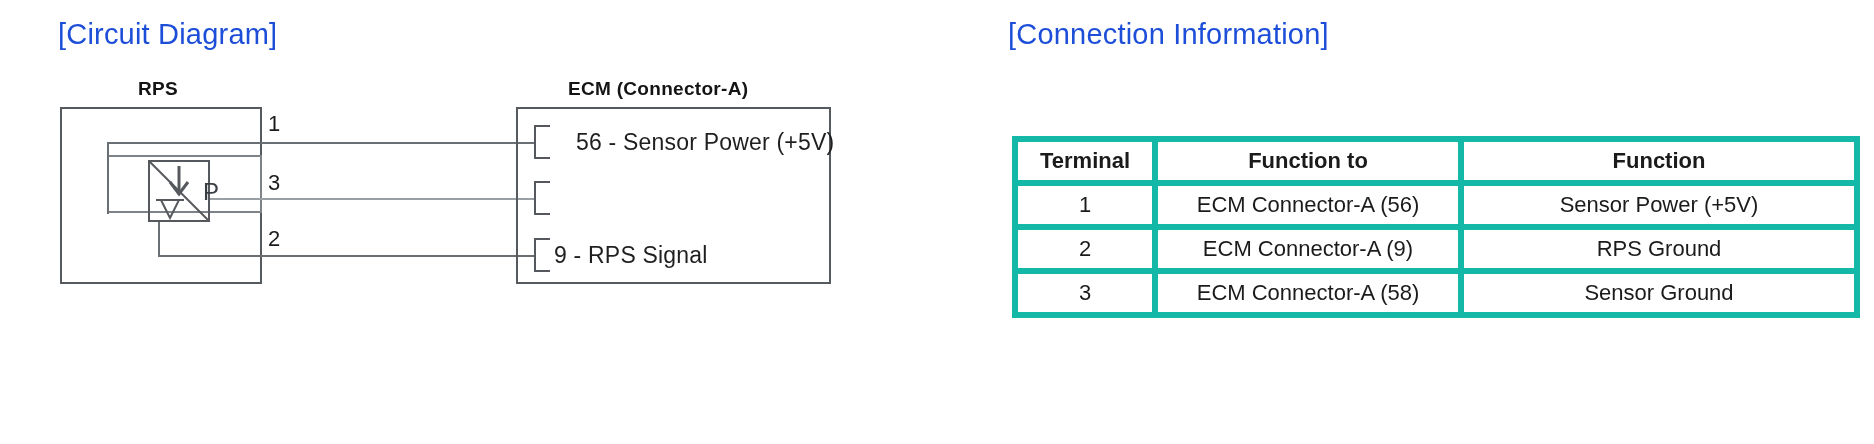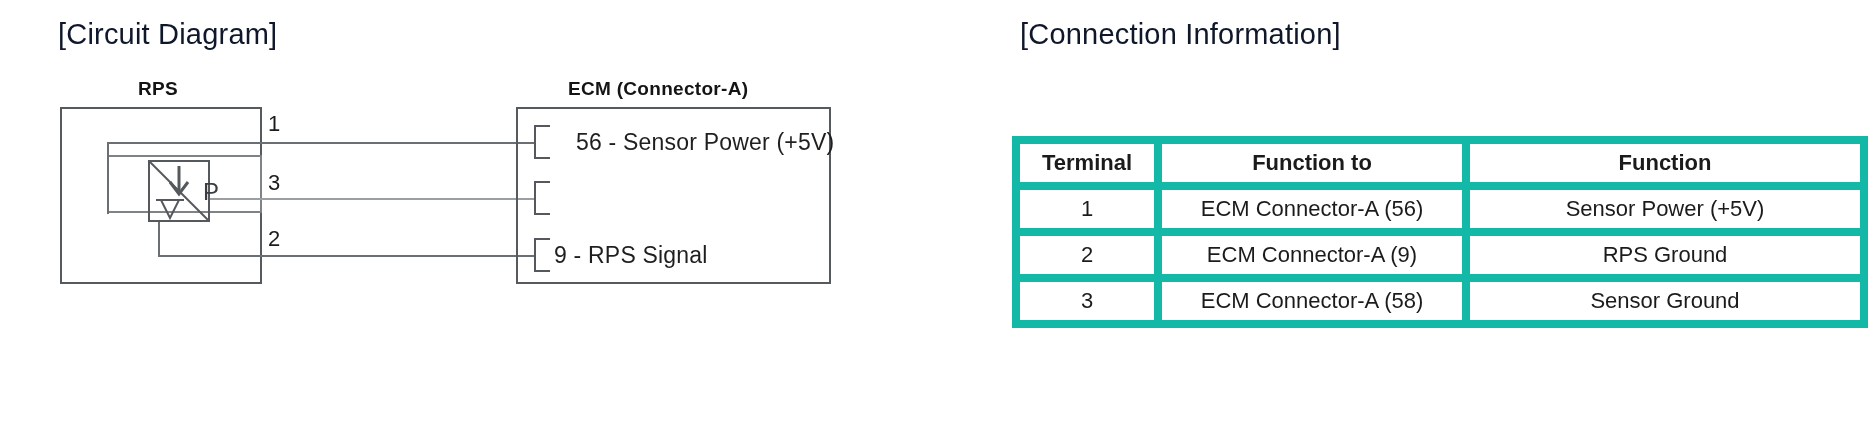--- a/index.html
+++ b/index.html
@@ -21,26 +21,26 @@
   #page-root {
     position: absolute;
     inset: 0;
   }
 
   
   .section-caption {
     position: absolute;
     font-size: 29px;
     font-weight: 400;
-    color: #0f172a;
+    color: #1d4ed8;
     white-space: nowrap;
     letter-spacing: 0.2px;
   }
   #caption-circuit { left: 58px;  top: 18px; }
-  #caption-connection { left: 1008px; top: 18px; margin-left: 12px; }
+  #caption-connection { left: 1008px; top: 18px; }
 
   
   .block-title {
     position: absolute;
     font-size: 19px;
     font-weight: bold;
     color: #141414;
     white-space: nowrap;
     letter-spacing: 0.3px;
   }
@@ -131,21 +131,21 @@
   #connection-table {
     position: absolute;
     left: 1012px;
     top: 136px;
     border-collapse: collapse;
     table-layout: fixed;
     background: #ffffff;
   }
   #connection-table th,
   #connection-table td {
-    border: 8px solid #14b8a6;
+    border: 6px solid #14b8a6;
     text-align: center;
     font-size: 22px;
     color: #1b1b1b;
     padding: 0;
     height: 38px;
     white-space: nowrap;
   }
   #connection-table th { font-weight: bold; }
   #connection-table td { font-weight: normal; }
   .col-terminal  { width: 134px; }

